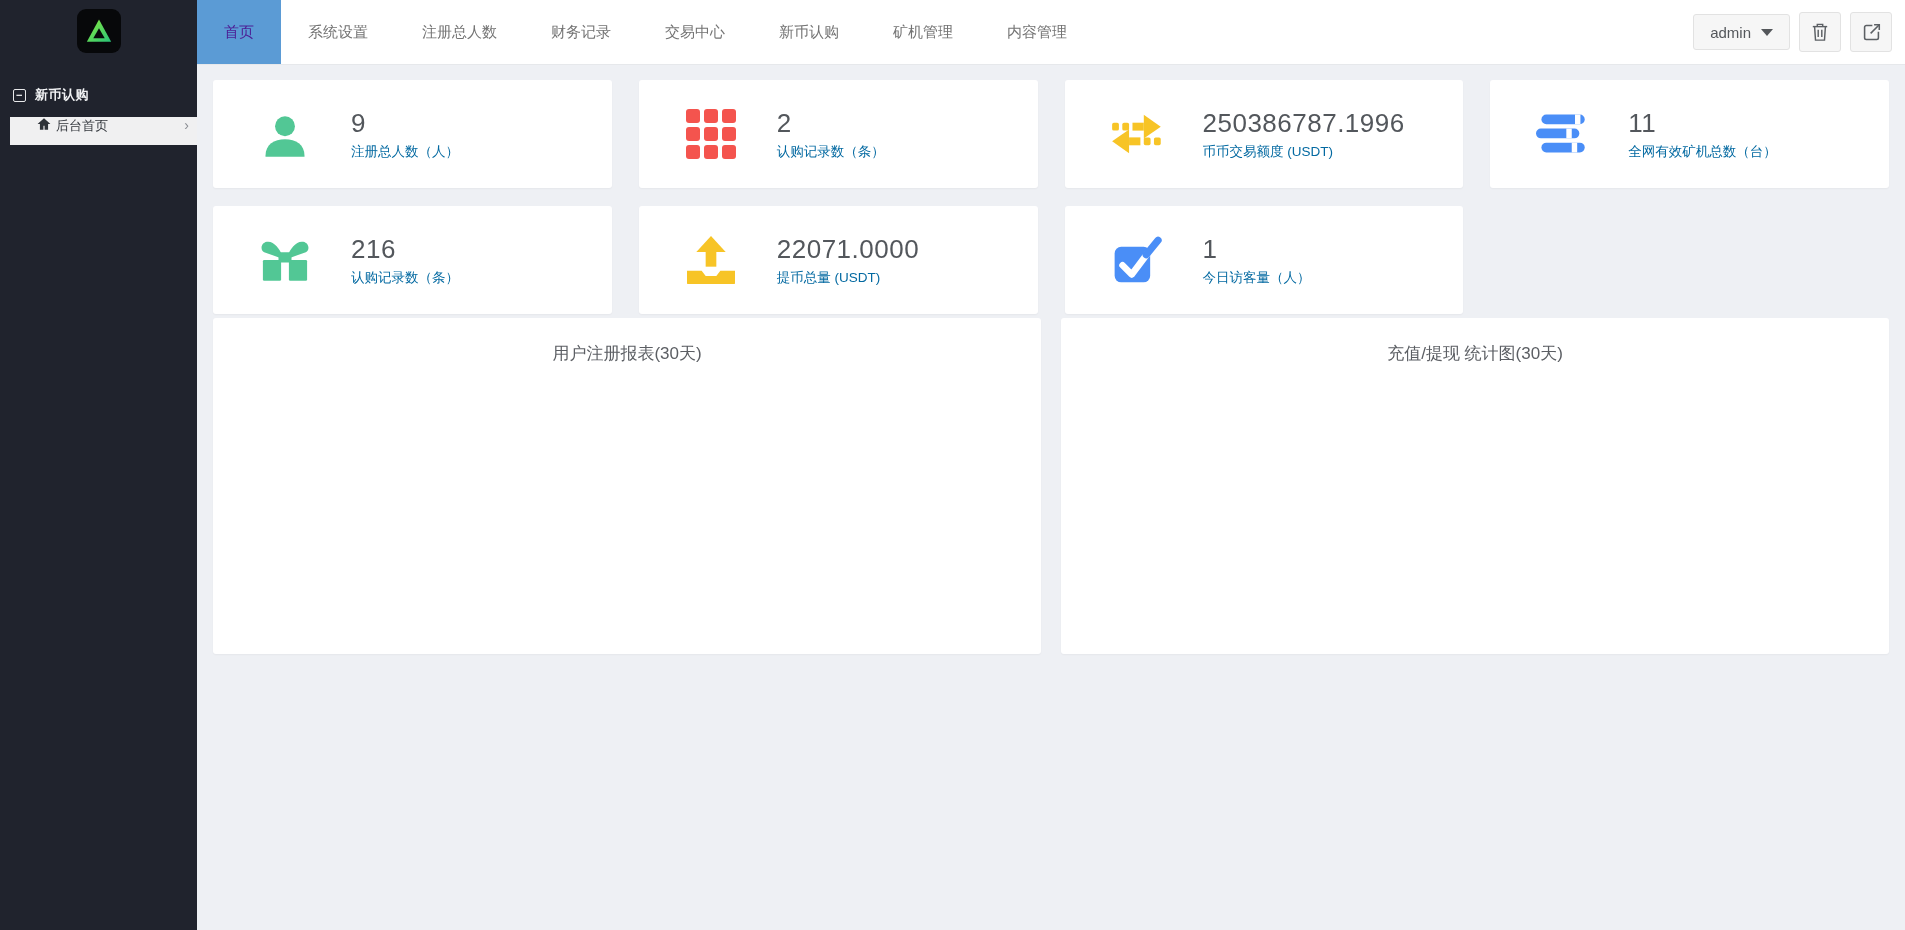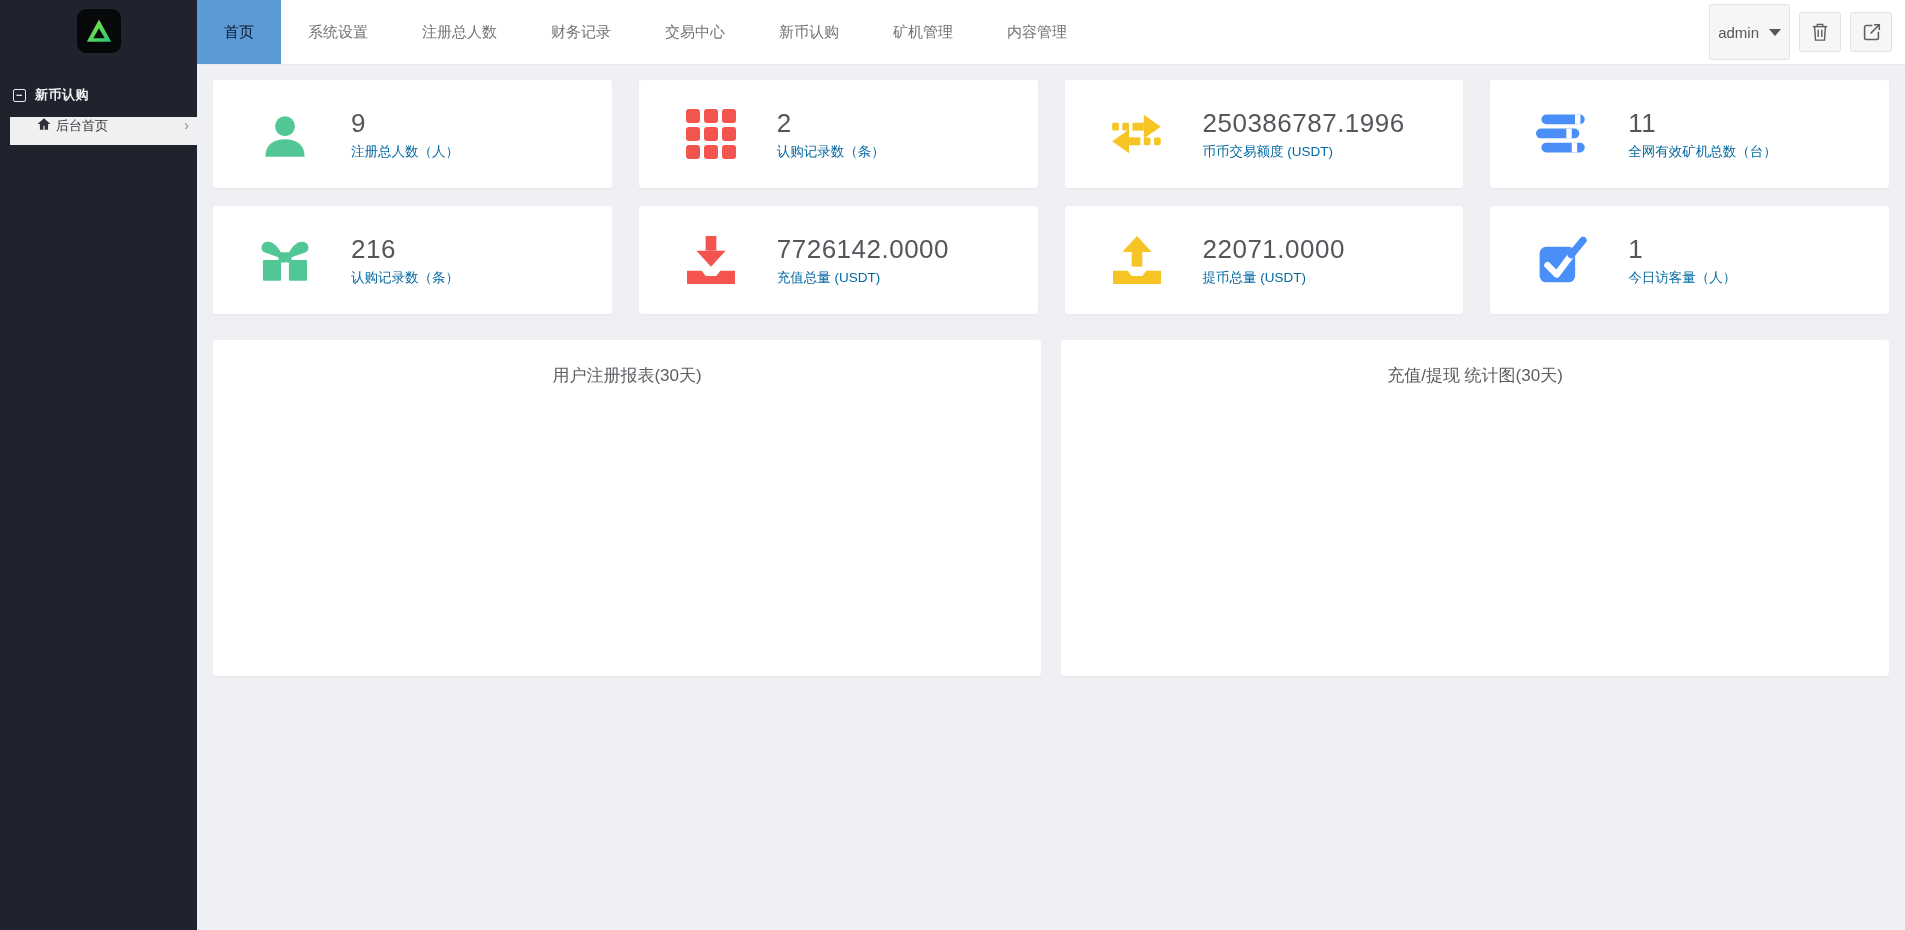--- a/index.html
+++ b/index.html
@@ -23,44 +23,44 @@
   .side-item .chev { margin-left:auto; color:#8a8d93; font-size:14px; }
 
   
   .main { flex:1; display:flex; flex-direction:column; min-width:0; }
 
   
   .header { height:65px; background:#ffffff; border-bottom:1px solid #e6e8eb;
             display:flex; align-items:stretch; }
   .tabs { display:flex; }
   .tab { display:flex; align-items:center; padding:0 27px; font-size:15px; color:#737373; cursor:pointer; }
-  .tab.active { background:#5b9bd5; color:#0f172a; }
+  .tab.active { background:#5b9bd5; color:#4c1d95; }
   .header-right { margin-left:auto; display:flex; align-items:center; gap:9px; padding-right:13px; }
-  .user-btn { height:56px; padding:0 8px; background:#f6f6f6; border:1px solid #e2e2e2; border-radius:3px;
+  .user-btn { height:36px; padding:0 16px; background:#f6f6f6; border:1px solid #e2e2e2; border-radius:3px;
               display:flex; align-items:center; gap:10px; font-size:15px; color:#54575b; cursor:pointer; }
   .caret { width:0; height:0; border-left:6px solid transparent; border-right:6px solid transparent;
            border-top:7px solid #54575b; }
   .icon-btn { width:42px; height:40px; background:#f6f6f6; border:1px solid #e2e2e2; border-radius:3px;
               display:flex; align-items:center; justify-content:center; cursor:pointer; color:#5c6064; }
 
   
   .content { flex:1; padding:15px 16px; overflow:hidden; }
   .stats-grid { display:flex; flex-wrap:wrap; gap:18px 27px; }
   .stat-card { width:calc((100% - 81px)/4); height:108px; background:#ffffff; border-radius:3px;
                box-shadow:0 1px 2px rgba(0,0,0,.04); display:flex; align-items:center;
                padding-left:44px; gap:38px; }
   .stat-icon { width:56px; height:56px; display:flex; align-items:center; justify-content:center; }
   .stat-text { display:flex; flex-direction:column; gap:4px; }
   .stat-value { font-size:26px; color:#53575c; font-weight:400; letter-spacing:.5px; }
   .stat-label { font-size:13.5px; color:#0369a1; }
 
   .grid9 { display:grid; grid-template-columns:repeat(3,14px); grid-template-rows:repeat(3,14px); gap:4px; }
   .grid9 span { background:#f4544e; border-radius:3px; }
 
-  .charts-row { display:flex; gap:20px; margin-top:26px; }
+  .charts-row { display:flex; gap:20px; margin-top:4px; }
   .chart-card { flex:1; height:336px; background:#ffffff; border-radius:3px;
                 box-shadow:0 1px 2px rgba(0,0,0,.04); }
   .chart-title { text-align:center; padding-top:24px; font-size:17px; color:#5b5e63; }
 </style>
 </head>
 <body>
 
 <div class="app">
 
   <aside class="sidebar">
@@ -210,33 +210,20 @@
               <rect x="3" y="17" width="14" height="16" rx="1"></rect>
               <rect x="23" y="17" width="14" height="16" rx="1"></rect>
             </svg>
           </div>
           <div class="stat-text">
             <span class="stat-value">216</span>
             <span class="stat-label">认购记录数（条）</span>
           </div>
         </div>
 
-        <div class="stat-card">
-          <div class="stat-icon">
-            <svg width="48" height="48" viewBox="0 0 36 36" fill="#f4544e">
-              <rect x="14" y="0" width="8" height="11"></rect>
-              <polygon points="7,11 29,11 18,23"></polygon>
-              <path d="M0 26 h11 l3 4 h8 l3 -4 h11 v9 a1.5 1.5 0 0 1 -1.5 1.5 h-33 A1.5 1.5 0 0 1 0 35 Z"></path>
-            </svg>
-          </div>
-          <div class="stat-text">
-            <span class="stat-value">7726142.0000</span>
-            <span class="stat-label">充值总量 (USDT)</span>
-          </div>
-        </div>
 
         <div class="stat-card">
           <div class="stat-icon">
             <svg width="48" height="48" viewBox="0 0 36 36" fill="#f7c426">
               <polygon points="18,0 29,12 7,12"></polygon>
               <rect x="14" y="12" width="8" height="11"></rect>
               <path d="M0 26 h11 l3 4 h8 l3 -4 h11 v9 a1.5 1.5 0 0 1 -1.5 1.5 h-33 A1.5 1.5 0 0 1 0 35 Z"></path>
             </svg>
           </div>
           <div class="stat-text">

